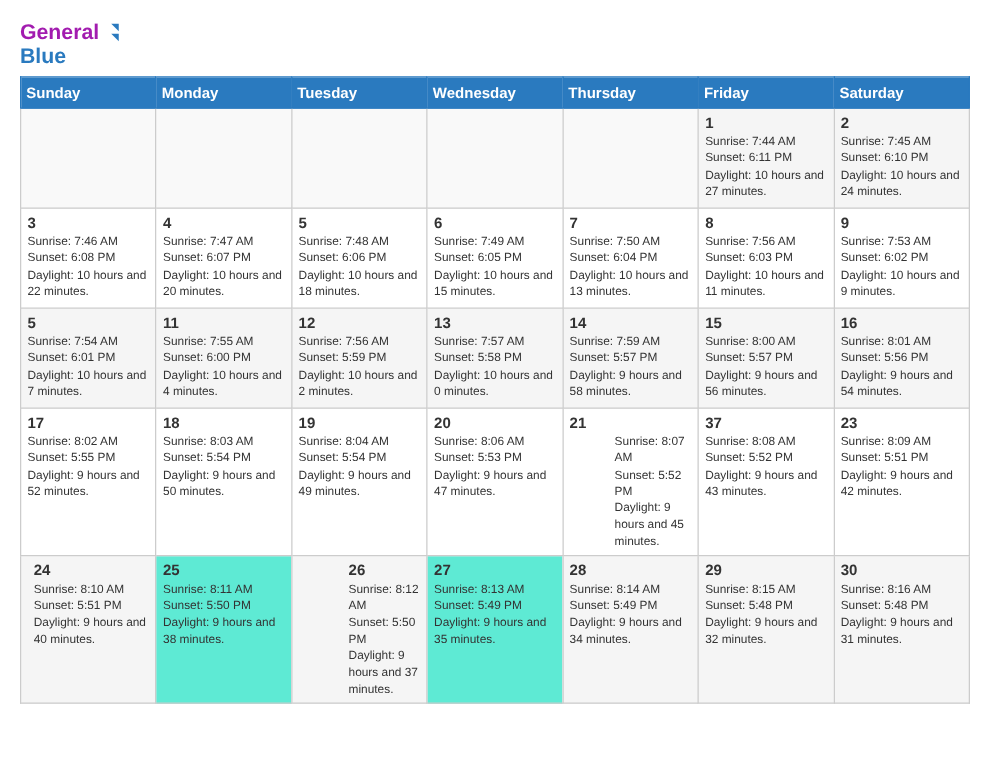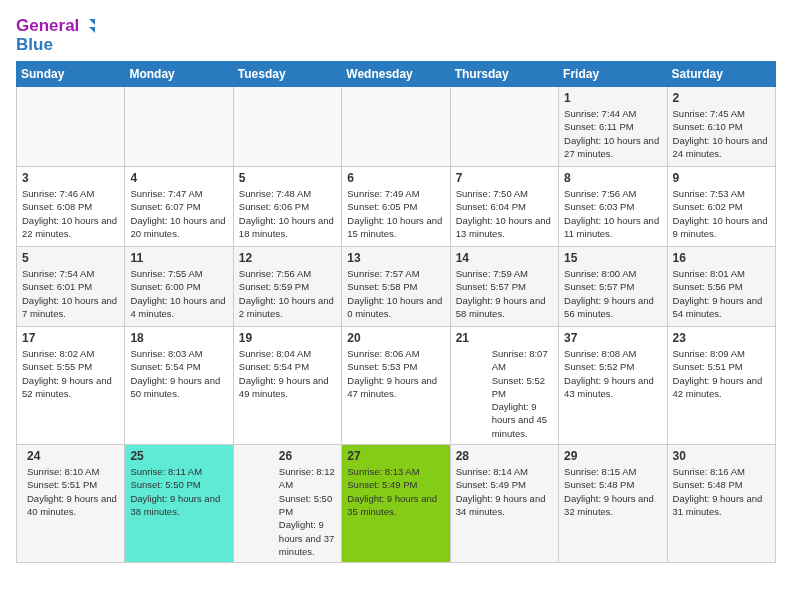--- a/index.html
+++ b/index.html
@@ -284,21 +284,21 @@
           <div class="day-info" style="white-space: pre-line;">Sunrise: 8:11 AM
 Sunset: 5:50 PM
 Daylight: 9 hours and 38 minutes.</div>
         </td>
         <td style="background: rgb(245, 245, 245); padding-left: 45px;">
           <span class="day-number">26</span>
           <div class="day-info" style="white-space: pre-line;">Sunrise: 8:12 AM
 Sunset: 5:50 PM
 Daylight: 9 hours and 37 minutes.</div>
         </td>
-        <td style="background: #84cc16;">
+        <td style="background: #5eead4;">
           <span class="day-number">27</span>
           <div class="day-info" style="white-space: pre-line;">Sunrise: 8:13 AM
 Sunset: 5:49 PM
 Daylight: 9 hours and 35 minutes.</div>
         </td>
         <td style="background: rgb(245, 245, 245);">
           <span class="day-number">28</span>
           <div class="day-info" style="white-space: pre-line;">Sunrise: 8:14 AM
 Sunset: 5:49 PM
 Daylight: 9 hours and 34 minutes.</div>

